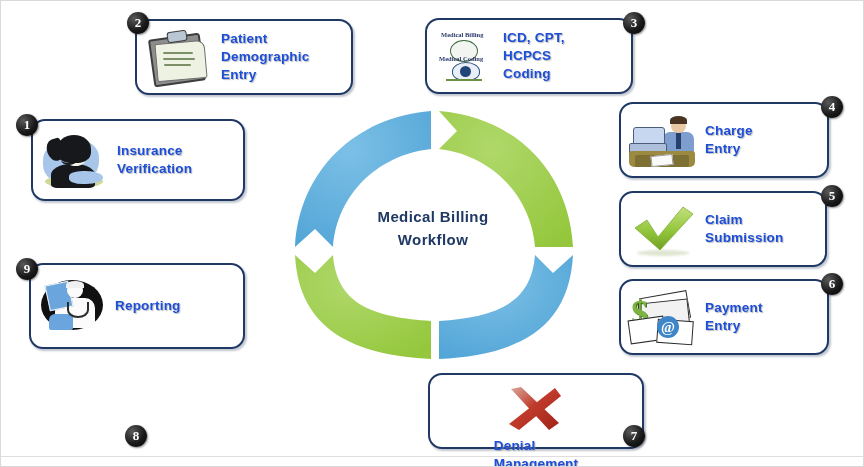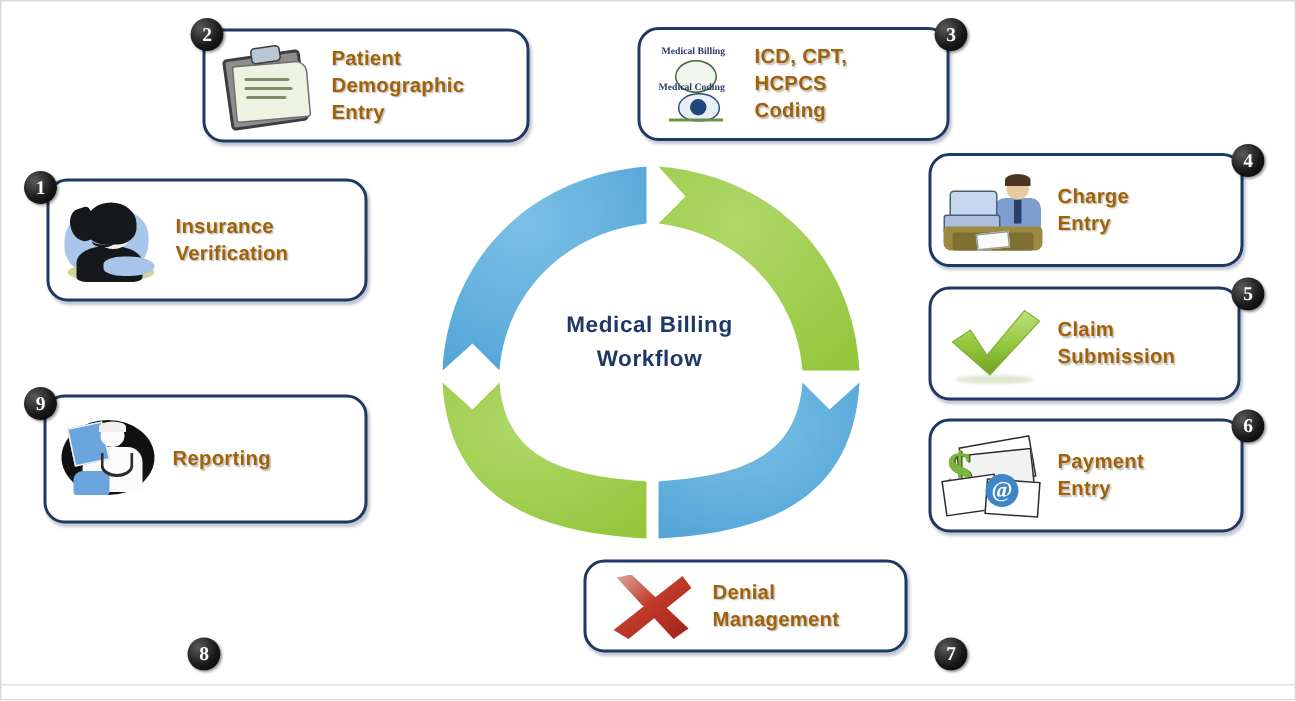--- a/index.html
+++ b/index.html
@@ -41,21 +41,21 @@
   .step-icon {
     flex: 0 0 auto;
     width: 72px;
     height: 58px;
     position: relative;
     margin-right: 6px;
   }
   .step-label {
     font-size: 13.5px;
     font-weight: bold;
-    color: #a16207;
+    color: #1d4ed8;
     line-height: 1.32;
     letter-spacing: 0.2px;
     text-shadow: 1px 1px 1px rgba(150,150,150,0.65);
     white-space: pre-line;
   }
 
   
   .badge {
     position: absolute;
     width: 22px;
@@ -314,21 +314,21 @@
       <div class="cl pe-dollar">$</div>
       <div class="cl pe-env1"></div>
       <div class="cl pe-env2"></div>
       <div class="cl pe-at">@</div>
     </div>
     <div class="step-label">Payment
 Entry</div>
   </div>
   <div class="badge" style="left:820px; top:272px;">6</div>
 
-  <div class="step-box" style="left:388px; top:372px; width:216px; height:62px;">
+  <div class="step-box" style="left:427px; top:372px; width:216px; height:76px;flex-direction:column;">
     <div class="step-icon">
       <svg class="cl dx" viewBox="0 0 56 44">
         <defs>
           <linearGradient id="gX" x1="0" y1="0" x2="1" y2="1">
             <stop offset="0%" stop-color="#d9a99c"></stop>
             <stop offset="45%" stop-color="#c03a2b"></stop>
             <stop offset="100%" stop-color="#9e2418"></stop>
           </linearGradient>
         </defs>
         <path d="M 6 2 L 16 0 L 54 36 L 44 43 Z" fill="url(#gX)"></path>

